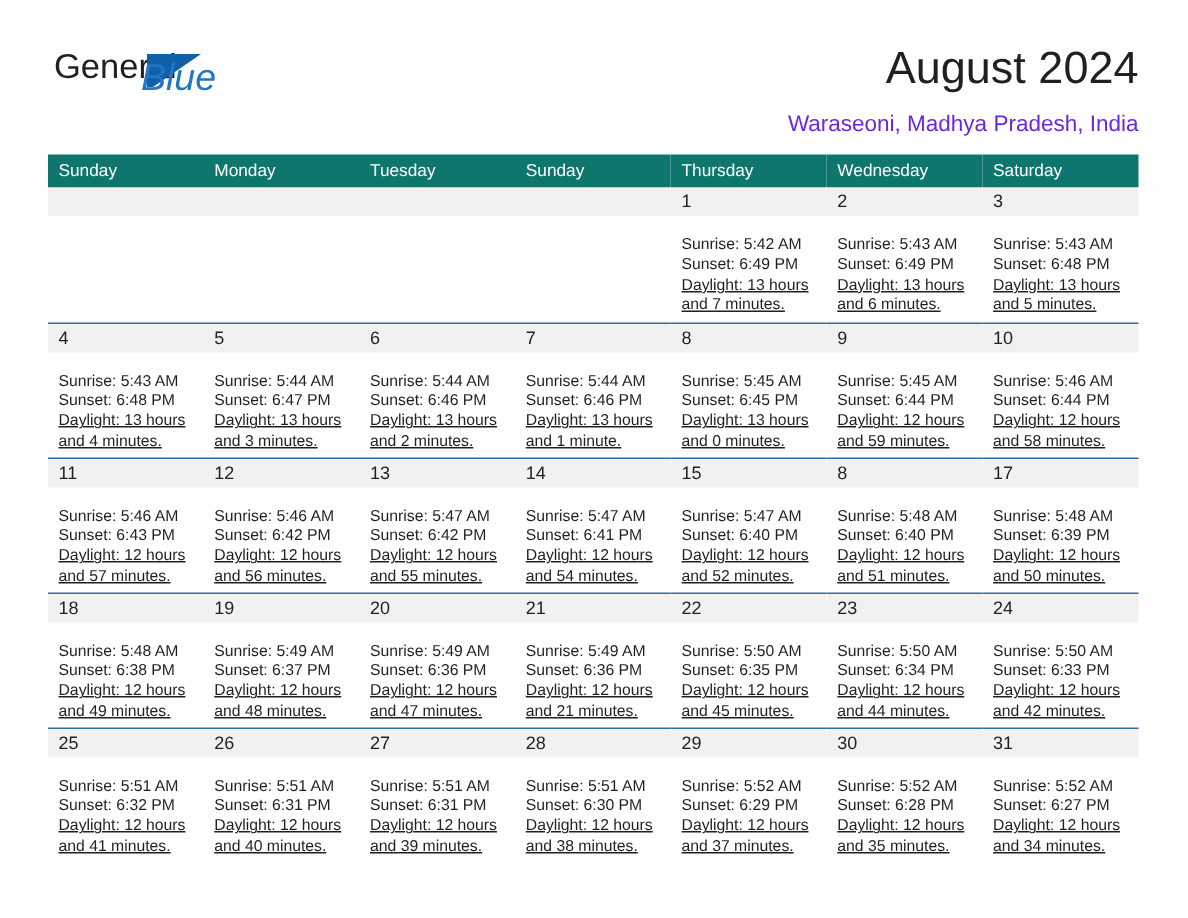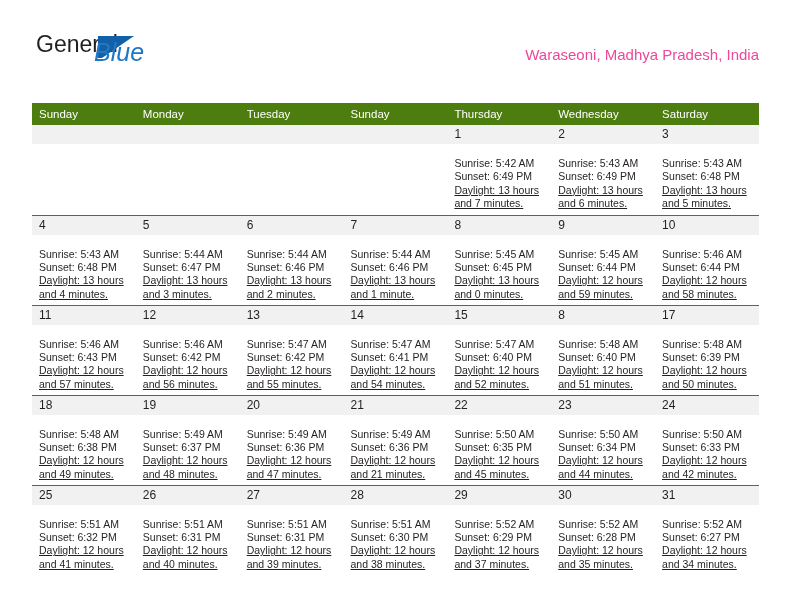--- a/index.html
+++ b/index.html
@@ -83,37 +83,37 @@
   }
   .month-title {
     font-size: 30px;
     font-weight: normal;
     color: #231f20;
     line-height: 36px;
     white-space: nowrap;
   }
   .location-title {
     font-size: 15px;
-    color: #ec4899;
+    color: #6d28d9;
     line-height: 22px;
-    margin-top: 16px;
+    margin-top: 8px;
     white-space: nowrap;
   }
 
   
   .cal {
     position: absolute;
     left: 32px;
     top: 103px;
     width: 727px;
     border-collapse: collapse;
     table-layout: fixed;
   }
   .cal th {
-    background: #4d7c0f;
+    background: #0f766e;
     color: #ffffff;
     font-weight: normal;
     font-size: 11.5px;
     text-align: left;
     padding: 5px 0 5px 7px;
     height: 19px;
     box-sizing: border-box;
     border: none;
   }
   .cal td {
@@ -161,20 +161,21 @@
   <div class="top">
 
     <div class="brand">
       <span class="brand-general">General</span>
       <span class="brand-bar"></span>
       <span class="brand-tri"></span>
       <span class="brand-blue">Blue</span>
     </div>
 
     <div class="titles">
+      <div class="month-title">August 2024</div>
       <div class="location-title">Waraseoni, Madhya Pradesh, India</div>
     </div>
 
   </div>
 
   <table class="cal">
     <thead>
       <tr>
         <th>Sunday</th>
         <th>Monday</th>

